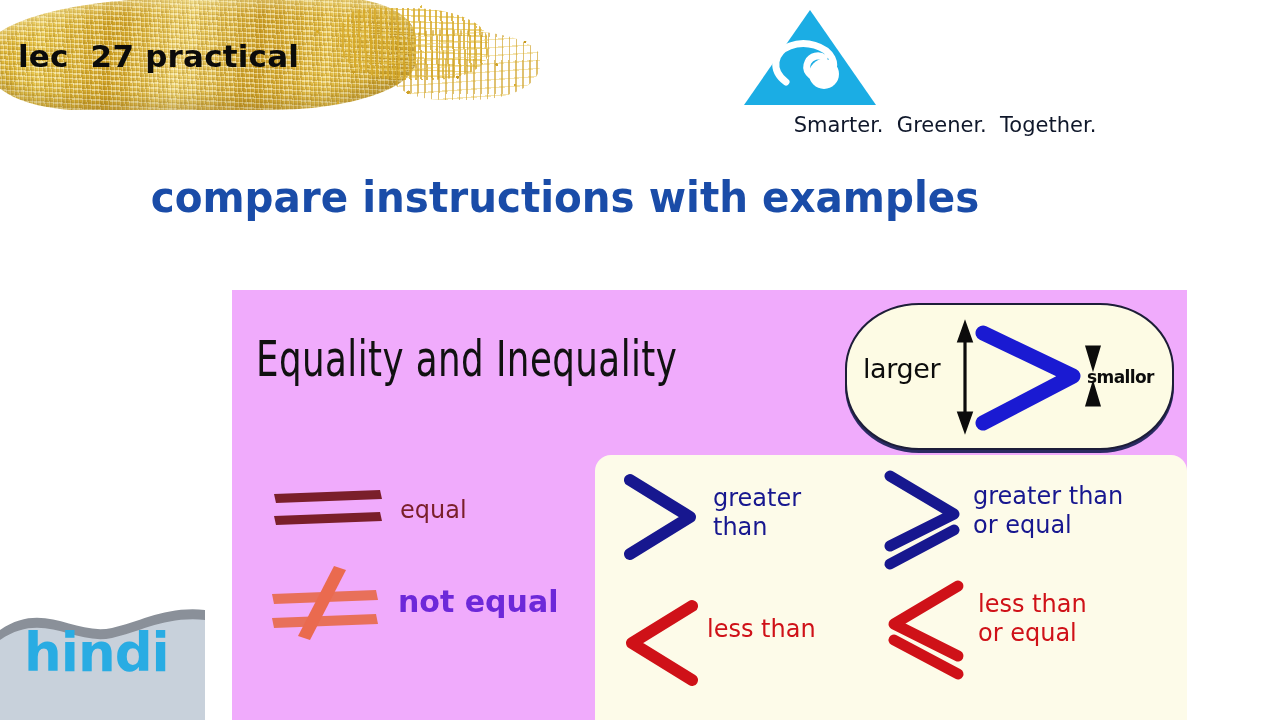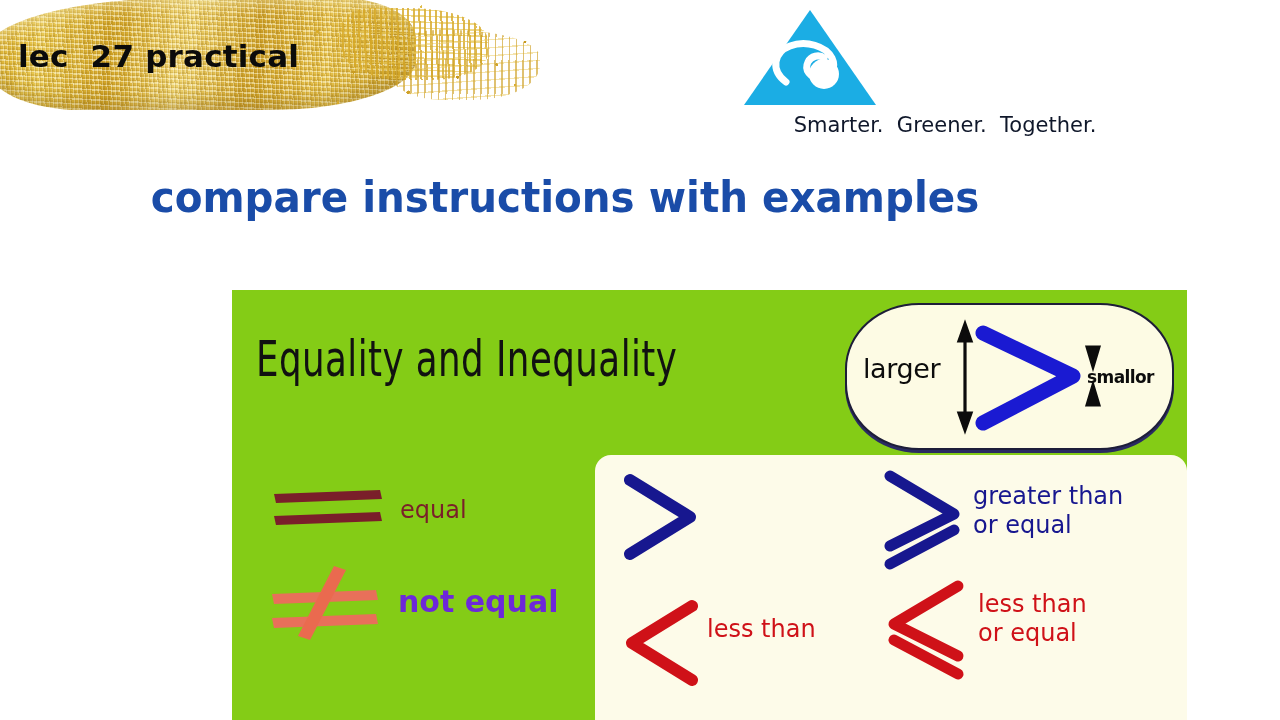--- a/index.html
+++ b/index.html
@@ -135,21 +135,21 @@
     transform-origin: center;
   }
 
   
   #content-card {
     position: absolute;
     left: 232px;
     top: 290px;
     width: 955px;
     height: 430px;
-    background: #84cc16;
+    background: #f0abfc;
   }
   #inequality-panel {
     position: absolute;
     left: 363px;
     top: 165px;
     width: 592px;
     height: 265px;
     background: #fdfbe9;
     border-radius: 16px 16px 0 0;
   }
@@ -294,34 +294,43 @@
   <svg style="position:absolute;left:268px;top:564px;" width="120" height="78" viewBox="0 0 120 78">
     <path d="M4 30 L108 26 L110 36 L6 40 Z" fill="#e8705a"></path>
     <path d="M4 54 L108 50 L110 60 L6 64 Z" fill="#e8705a"></path>
     <path d="M66 2 L78 6 L42 76 L30 72 Z" fill="#ea6a4f"></path>
   </svg>
   <div id="label-not-equal" class="sym-label">not equal</div>
 
   <svg style="position:absolute;left:620px;top:472px;" width="85" height="90" viewBox="0 0 85 90">
     <path d="M10 8 L70 45 L10 82" fill="none" stroke="#17178f" stroke-width="12" stroke-linecap="round" stroke-linejoin="round"></path>
   </svg>
+  <div id="label-gt" class="sym-label">greater
+than</div>
 
   <svg style="position:absolute;left:880px;top:468px;" width="92" height="110" viewBox="0 0 92 110">
     <path d="M10 8 L74 46 L10 78" fill="none" stroke="#17178f" stroke-width="11" stroke-linecap="round" stroke-linejoin="round"></path>
     <path d="M10 96 L74 62" fill="none" stroke="#17178f" stroke-width="11" stroke-linecap="round"></path>
   </svg>
   <div id="label-gte" class="sym-label">greater than
 or equal</div>
 
   <svg style="position:absolute;left:620px;top:598px;" width="85" height="90" viewBox="0 0 85 90">
     <path d="M72 8 L12 45 L72 82" fill="none" stroke="#cf1118" stroke-width="12" stroke-linecap="round" stroke-linejoin="round"></path>
   </svg>
   <div id="label-lt" class="sym-label">less than</div>
 
   <svg style="position:absolute;left:880px;top:578px;" width="92" height="110" viewBox="0 0 92 110">
     <path d="M78 8 L14 46 L78 78" fill="none" stroke="#cf1118" stroke-width="11" stroke-linecap="round" stroke-linejoin="round"></path>
     <path d="M14 62 L78 96" fill="none" stroke="#cf1118" stroke-width="11" stroke-linecap="round"></path>
   </svg>
   <div id="label-lte" class="sym-label">less than
 or equal</div>
 
+  <div id="hindi-badge">
+    <svg width="205" height="128" viewBox="0 0 205 128">
+      <path d="M0 38 C44 8 74 44 112 36 C140 30 166 14 205 18 L205 128 L0 128 Z" fill="#8a9099"></path>
+      <path d="M0 48 C44 18 74 54 112 46 C140 40 166 24 205 28 L205 128 L0 128 Z" fill="#c8d1db"></path>
+    </svg>
+    <div id="hindi-text">hindi</div>
+  </div>
 
 </div>
 
 </body></html>

